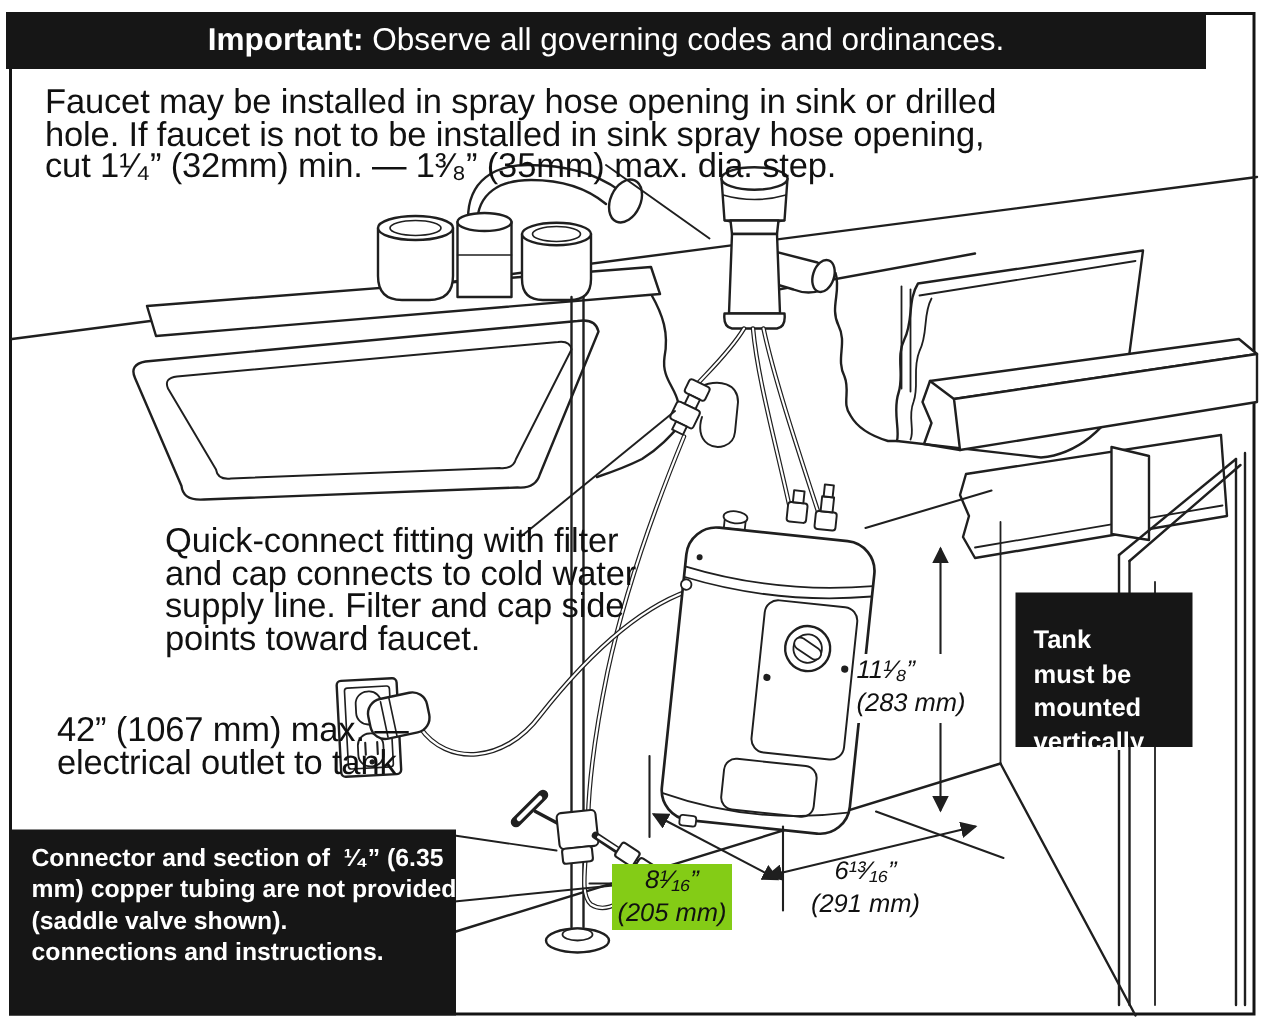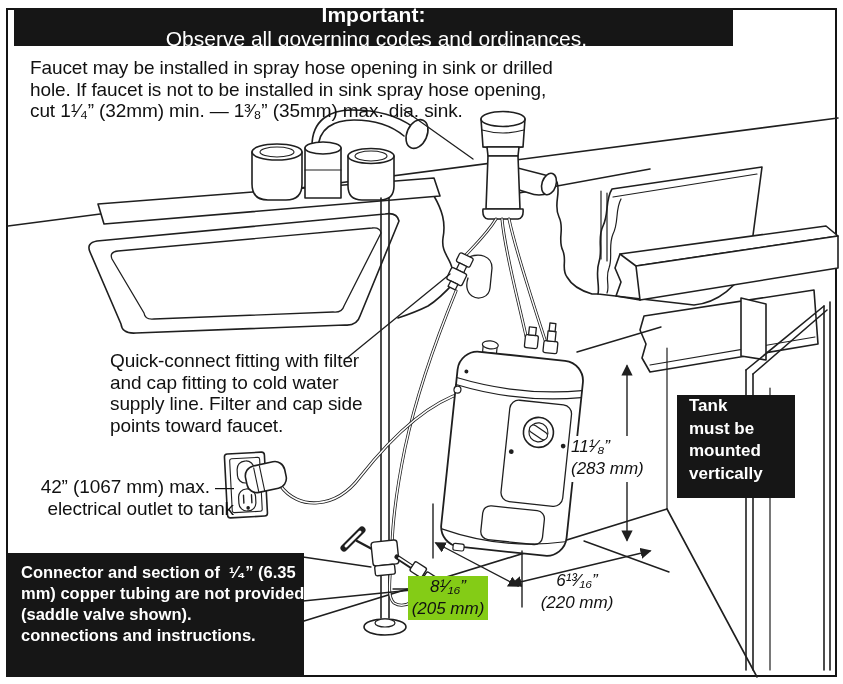--- a/index.html
+++ b/index.html
@@ -1,33 +1,33 @@
 <!DOCTYPE html>
 <html><head>
 <meta charset="utf-8">
 <style>
   html,body{margin:0;padding:0;background:#fff;}
   .page{position:relative;width:843px;height:684px;background:#fff;overflow:hidden;
         font-family:"Liberation Sans","DejaVu Sans",sans-serif;color:#111;}
   .frame{position:absolute;left:6px;top:8px;width:831px;height:669px;
          border:2px solid #141414;box-sizing:border-box;pointer-events:none;}
-  .banner{position:absolute;left:14px;top:8px;width:719px;height:38px;background:#161616;
-          display:flex;align-items:center;justify-content:center;z-index:3;flex-direction:column;}
+  .banner{position:absolute;left:4px;top:8px;width:800px;height:38px;background:#161616;
+          display:flex;align-items:center;justify-content:center;z-index:3;}
   .banner span{color:#fff;font-size:21px;white-space:pre;}
   .banner .em{font-weight:bold;}
   .art{position:absolute;left:0;top:0;z-index:1;}
-  .note{position:absolute;z-index:2;font-size:19px;line-height:21.5px;letter-spacing:-0.1px;}
+  .note{position:absolute;z-index:2;font-size:23px;line-height:21.5px;letter-spacing:-0.1px;}
   .note div{white-space:pre;}
   .blackbox{position:absolute;background:#161616;color:#fff;z-index:3;font-weight:bold;}
   .blackbox div{white-space:pre;}
   .connector-box{left:6px;top:553px;width:298px;height:124px;font-size:16.5px;line-height:21px;
                  padding:9px 0 0 15px;box-sizing:border-box;}
   .connector-box .para2{margin-top:6px;}
   .tank-box{left:677px;top:395px;width:118px;height:103px;font-size:17px;line-height:22.5px;
-            padding:0 0 0 12px;box-sizing:border-box;}
+            padding:21px 0 0 12px;box-sizing:border-box;}
   .dim{position:absolute;z-index:2;font-size:17px;line-height:22px;font-style:italic;}
   .dim div{white-space:pre;}
   .dim-height{left:571px;top:436px;width:88px;height:46px;background:#fff;}
   .dim-depth{left:408px;top:576px;width:80px;text-align:center;background:#84cc16;}
   .dim-width{left:531px;top:570px;width:92px;text-align:center;}
 </style>
 </head>
 <body>
 
 <div class="page">
@@ -227,26 +227,26 @@
   <div class="frame"></div>
 
   <div class="banner">
     <span class="em">Important:</span>
       <span> Observe all governing codes and ordinances.</span>
   </div>
 
   <div class="note" style="left:30px;top:57px;">
     <div>Faucet may be installed in spray hose opening in sink or drilled</div>
     <div>hole. If faucet is not to be installed in sink spray hose opening,</div>
-    <div>cut 1¹⁄₄” (32mm) min. — 1³⁄₈” (35mm) max. dia. sink.</div>
+    <div>cut 1¹⁄₄” (32mm) min. — 1³⁄₈” (35mm) max. dia. step.</div>
   </div>
 
   <div class="note" style="left:110px;top:350px;">
     <div>Quick-connect fitting with filter</div>
-    <div>and cap fitting to cold water</div>
+    <div>and cap connects to cold water</div>
     <div>supply line. Filter and cap side</div>
     <div>points toward faucet.</div>
   </div>
 
   <div class="note" style="left:38px;top:476px;width:196px;text-align:right;">
     <div>42” (1067 mm) max. —</div>
     <div>electrical outlet to tank</div>
   </div>
 
   <div class="blackbox connector-box">
@@ -266,16 +266,16 @@
   <div class="dim dim-height">
     <div>11¹⁄₈”</div>
     <div>(283 mm)</div>
   </div>
   <div class="dim dim-depth">
     <div>8¹⁄₁₆”</div>
     <div>(205 mm)</div>
   </div>
   <div class="dim dim-width">
     <div>6¹³⁄₁₆”</div>
-    <div>(220 mm)</div>
+    <div>(291 mm)</div>
   </div>
 
 </div>
 
 </body></html>

